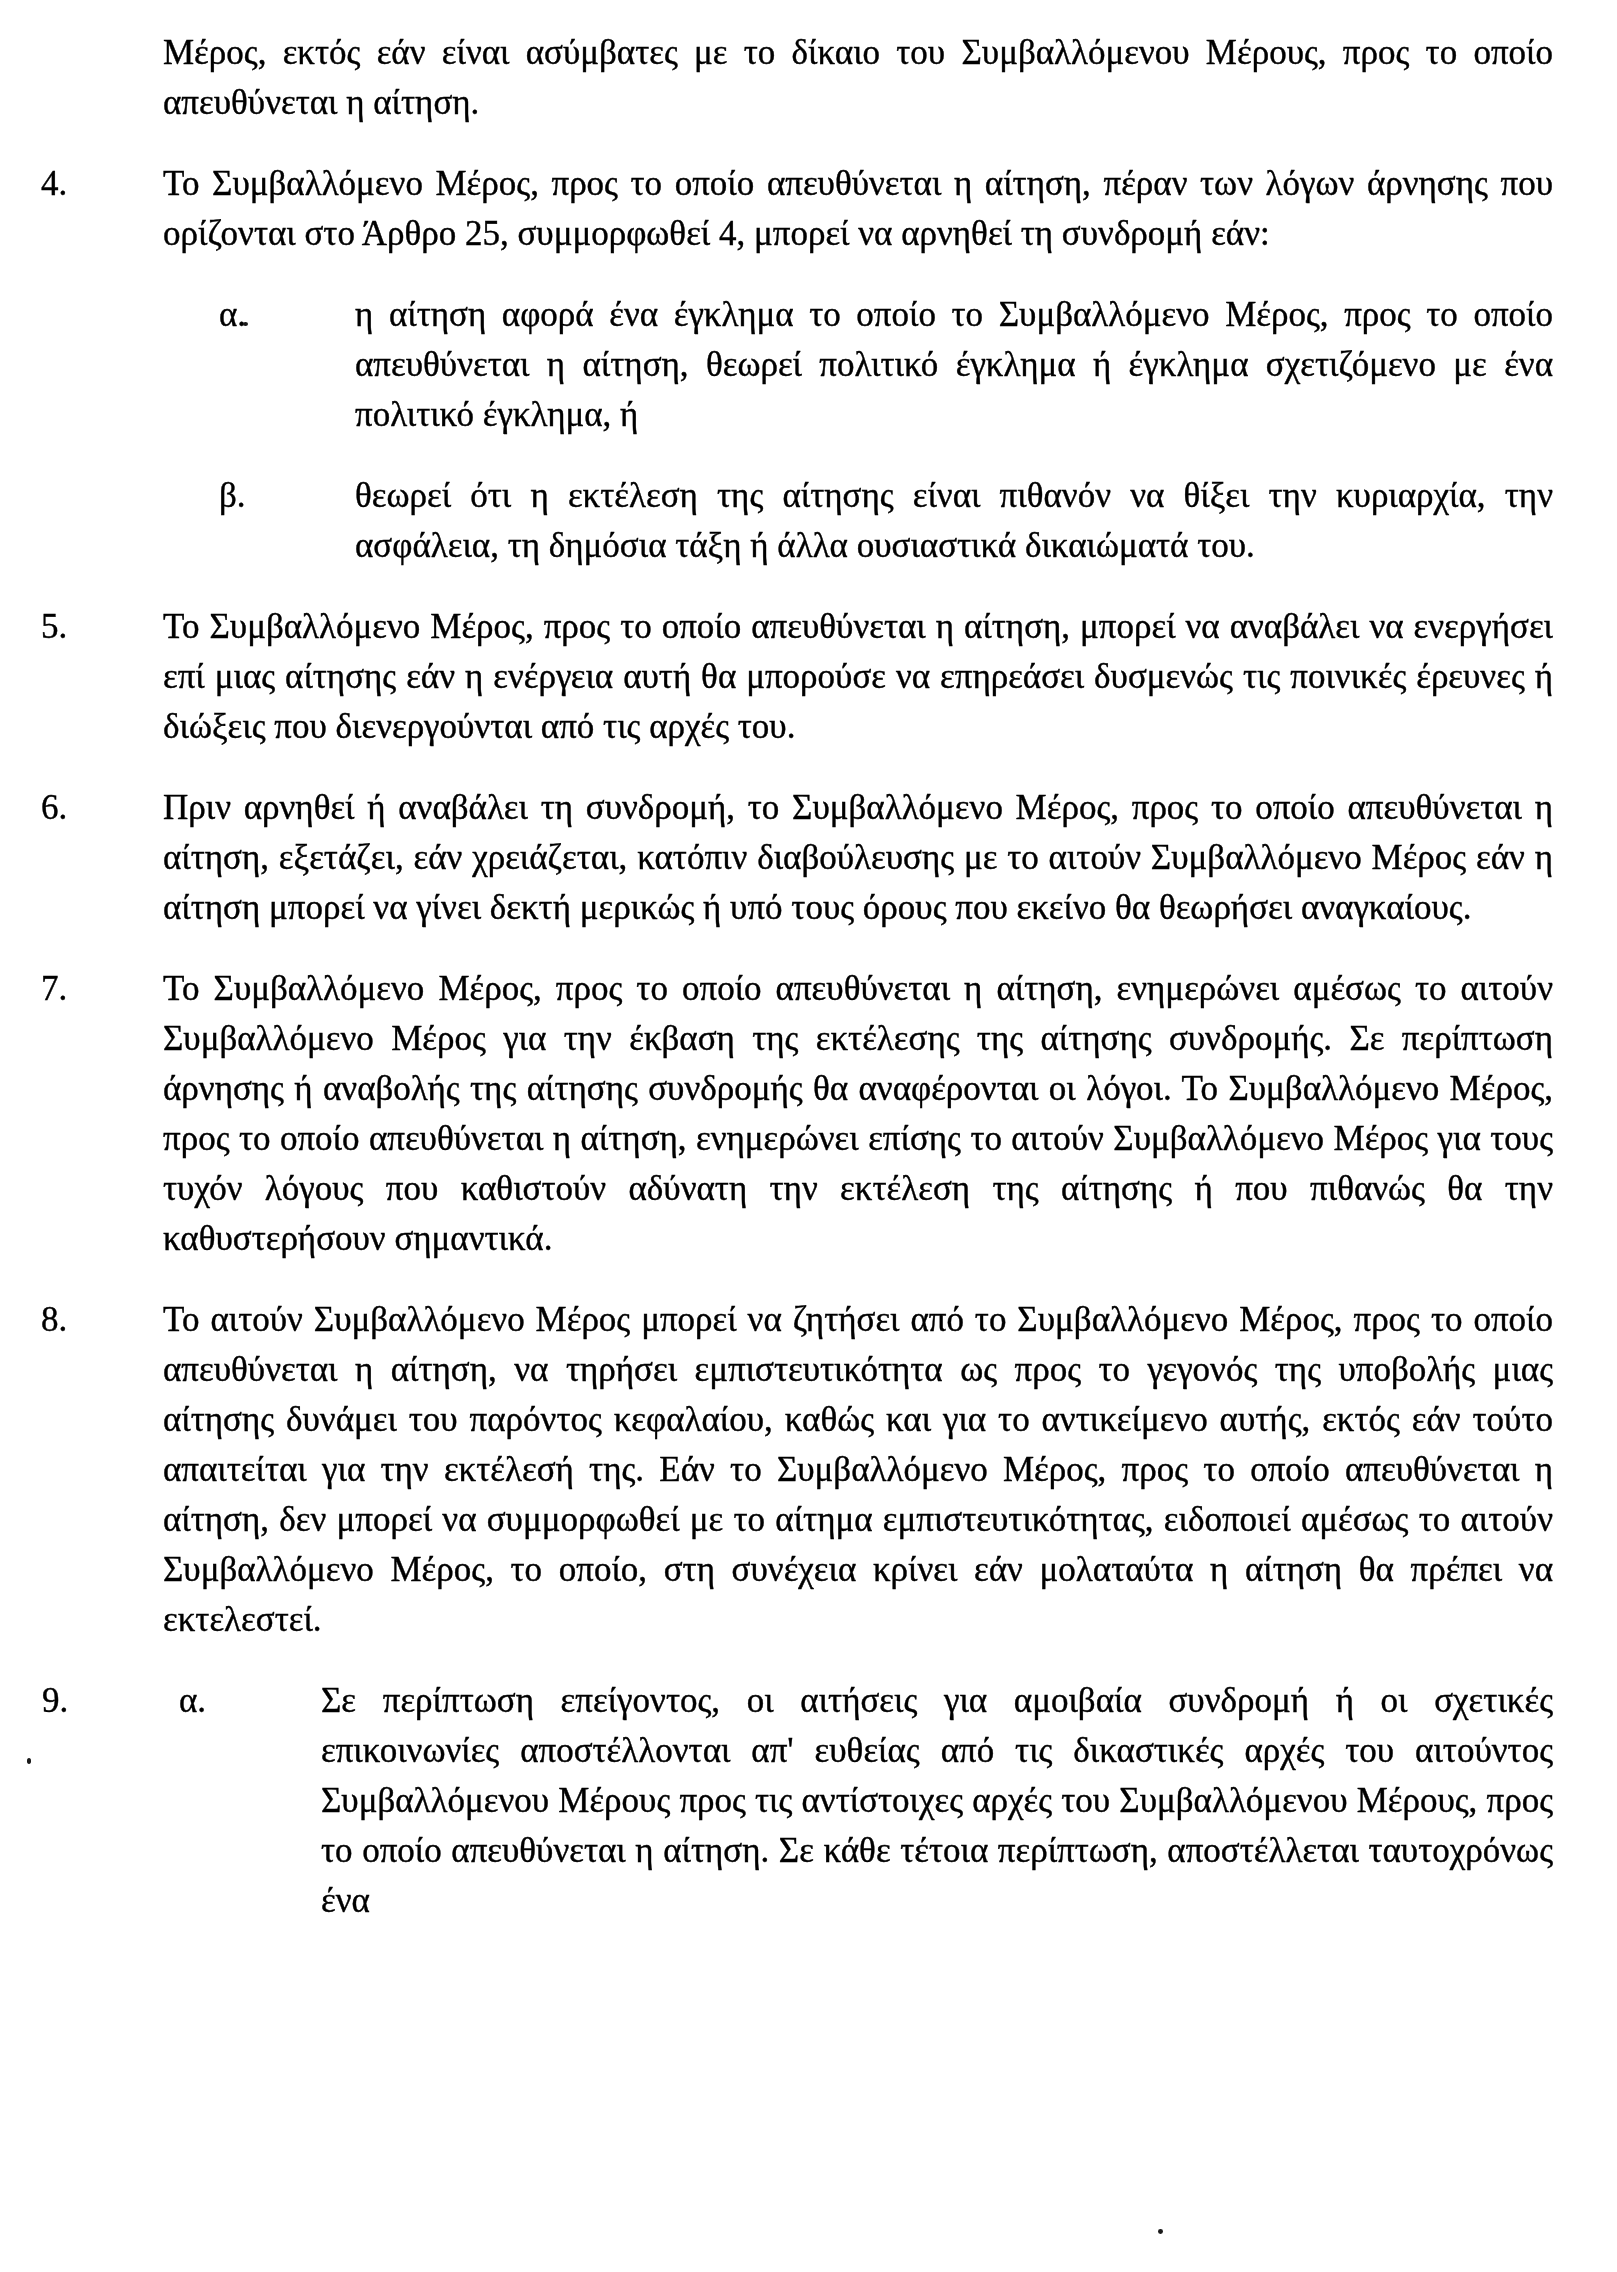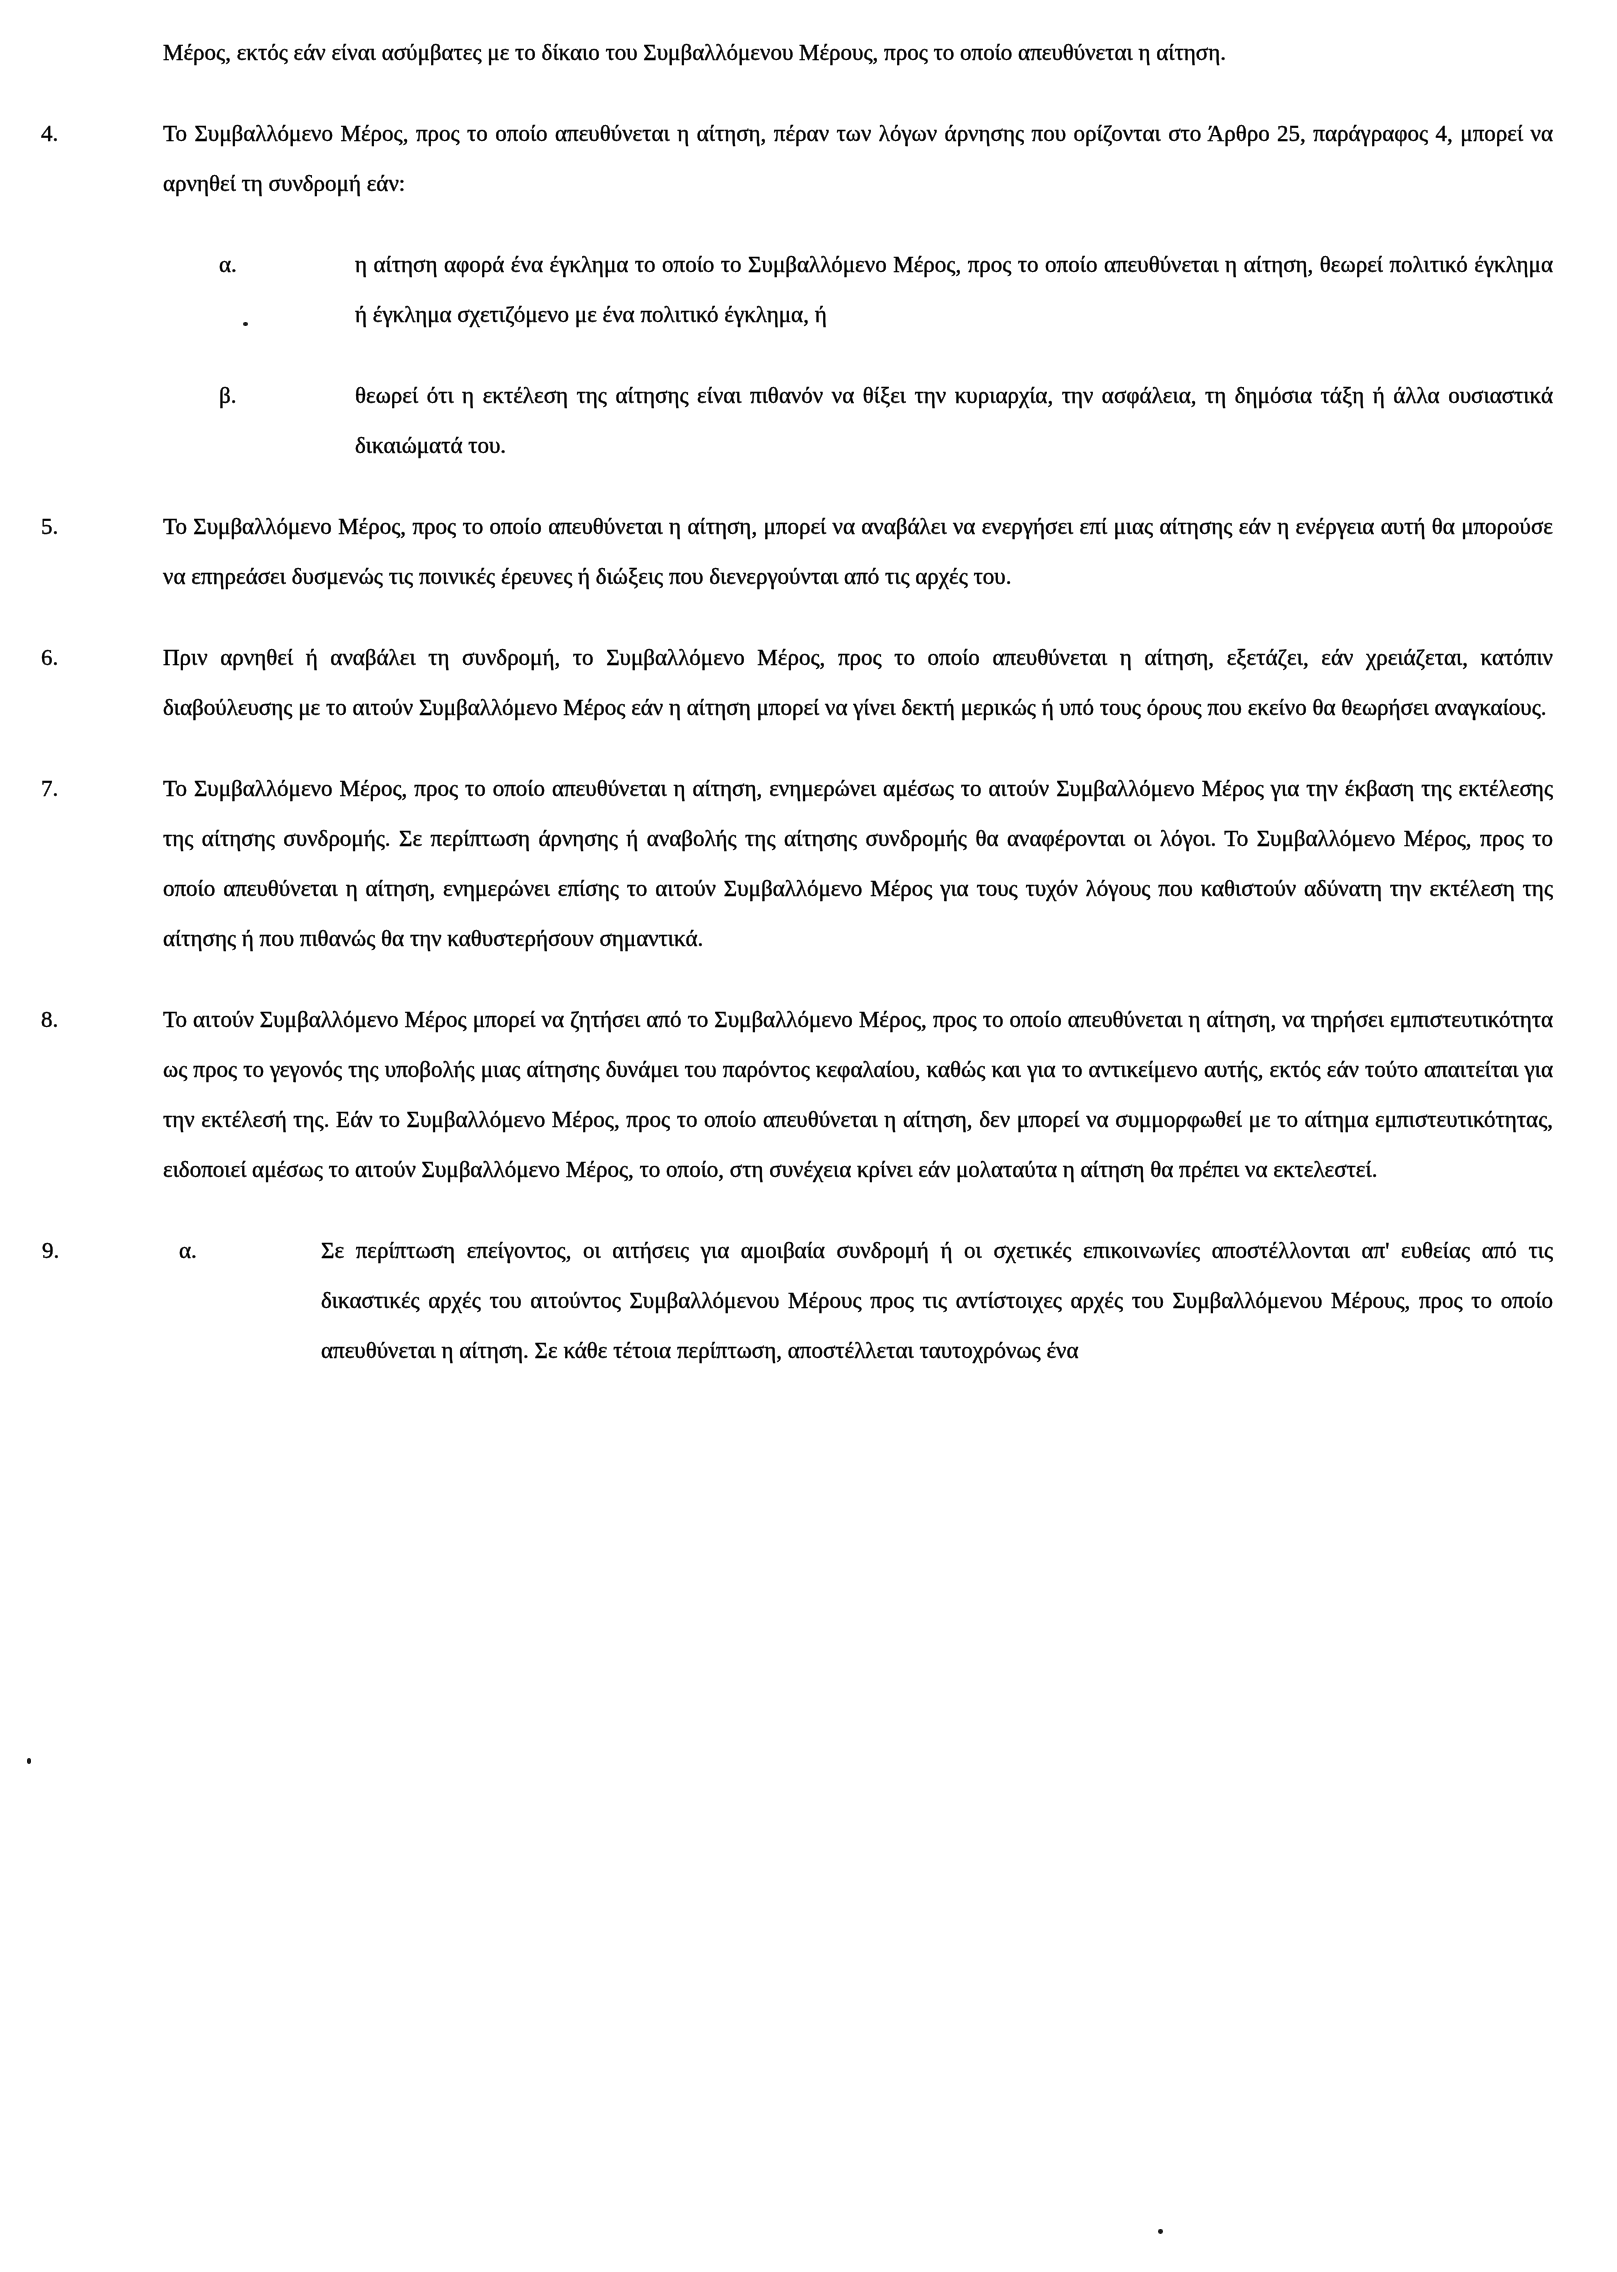--- a/index.html
+++ b/index.html
@@ -8,21 +8,21 @@
     background: #e8e8e8;
   }
   .page {
     position: relative;
     width: 1618px;
     height: 2273px;
     margin: 0 auto;
     background: #ffffff;
     color: #000000;
     font-family: "Liberation Serif", "DejaVu Serif", serif;
-    font-size: 23px;
+    font-size: 35px;
     line-height: 50px;
     overflow: hidden;
     -webkit-text-stroke: 0.4px #000;
   }
   .content {
     padding-top: 28px;
   }
   .para {
     position: relative;
     margin: 0 65px 31px 163px;
@@ -61,21 +61,21 @@
 
 <div class="page">
   <div class="content">
 
     <div class="para">
       <p>Μέρος, εκτός εάν είναι ασύμβατες με το δίκαιο του Συμβαλλόμενου Μέρους, προς το οποίο απευθύνεται η αίτηση.</p>
     </div>
 
     <div class="para">
       <span class="marker num-marker">4.</span>
-      <p>Το Συμβαλλόμενο Μέρος, προς το οποίο απευθύνεται η αίτηση, πέραν των λόγων άρνησης που ορίζονται στο Άρθρο 25, παράγραφος 4, μπορεί να αρνηθεί τη συνδρομή εάν:</p>
+      <p>Το Συμβαλλόμενο Μέρος, προς το οποίο απευθύνεται η αίτηση, πέραν των λόγων άρνησης που ορίζονται στο Άρθρο 25, συμμορφωθεί 4, μπορεί να αρνηθεί τη συνδρομή εάν:</p>
     </div>
 
     <div class="para sub">
       <span class="marker sub-marker">α.</span>
       <p>η αίτηση αφορά ένα έγκλημα το οποίο το Συμβαλλόμενο Μέρος, προς το οποίο απευθύνεται η αίτηση, θεωρεί πολιτικό έγκλημα ή έγκλημα σχετιζόμενο με ένα πολιτικό έγκλημα, ή</p>
     </div>
 
     <div class="para sub">
       <span class="marker sub-marker">β.</span>
       <p>θεωρεί ότι η εκτέλεση της αίτησης είναι πιθανόν να θίξει την κυριαρχία, την ασφάλεια, τη δημόσια τάξη ή άλλα ουσιαστικά δικαιώματά του.</p>

